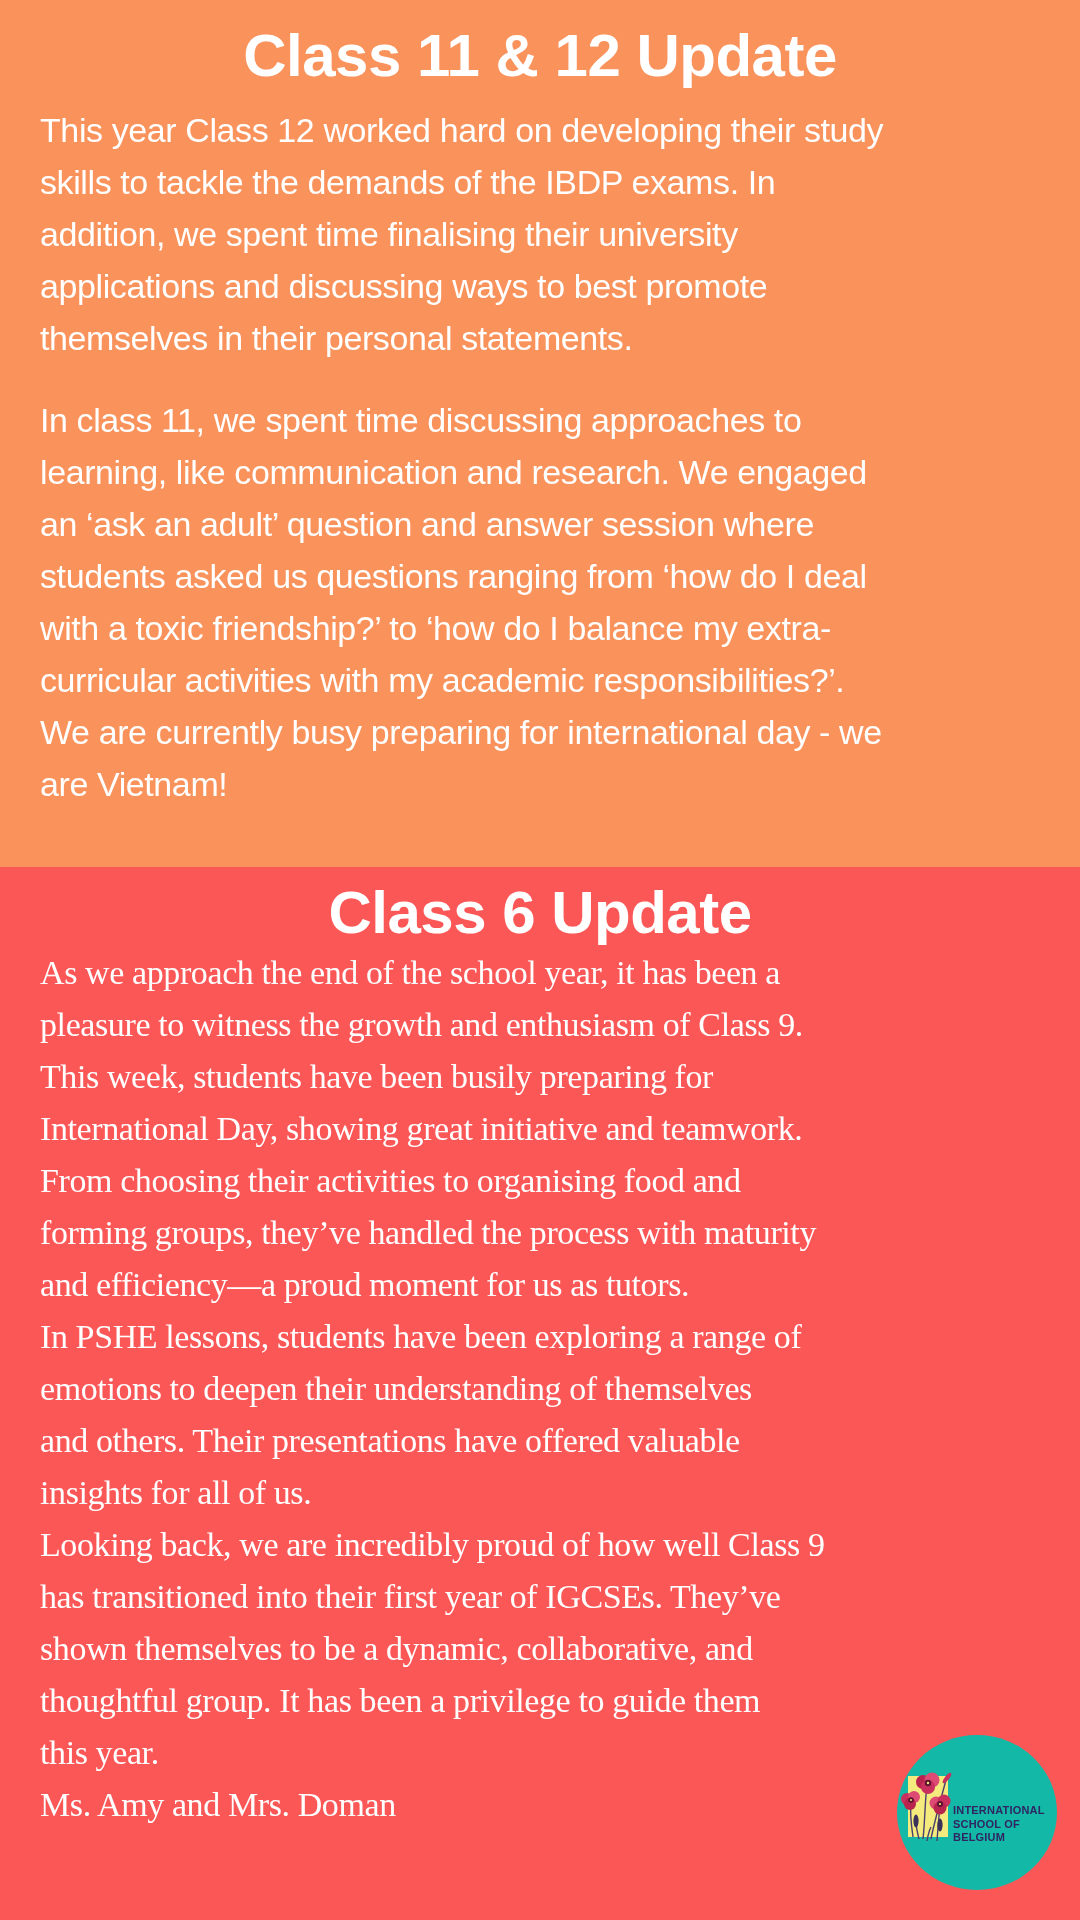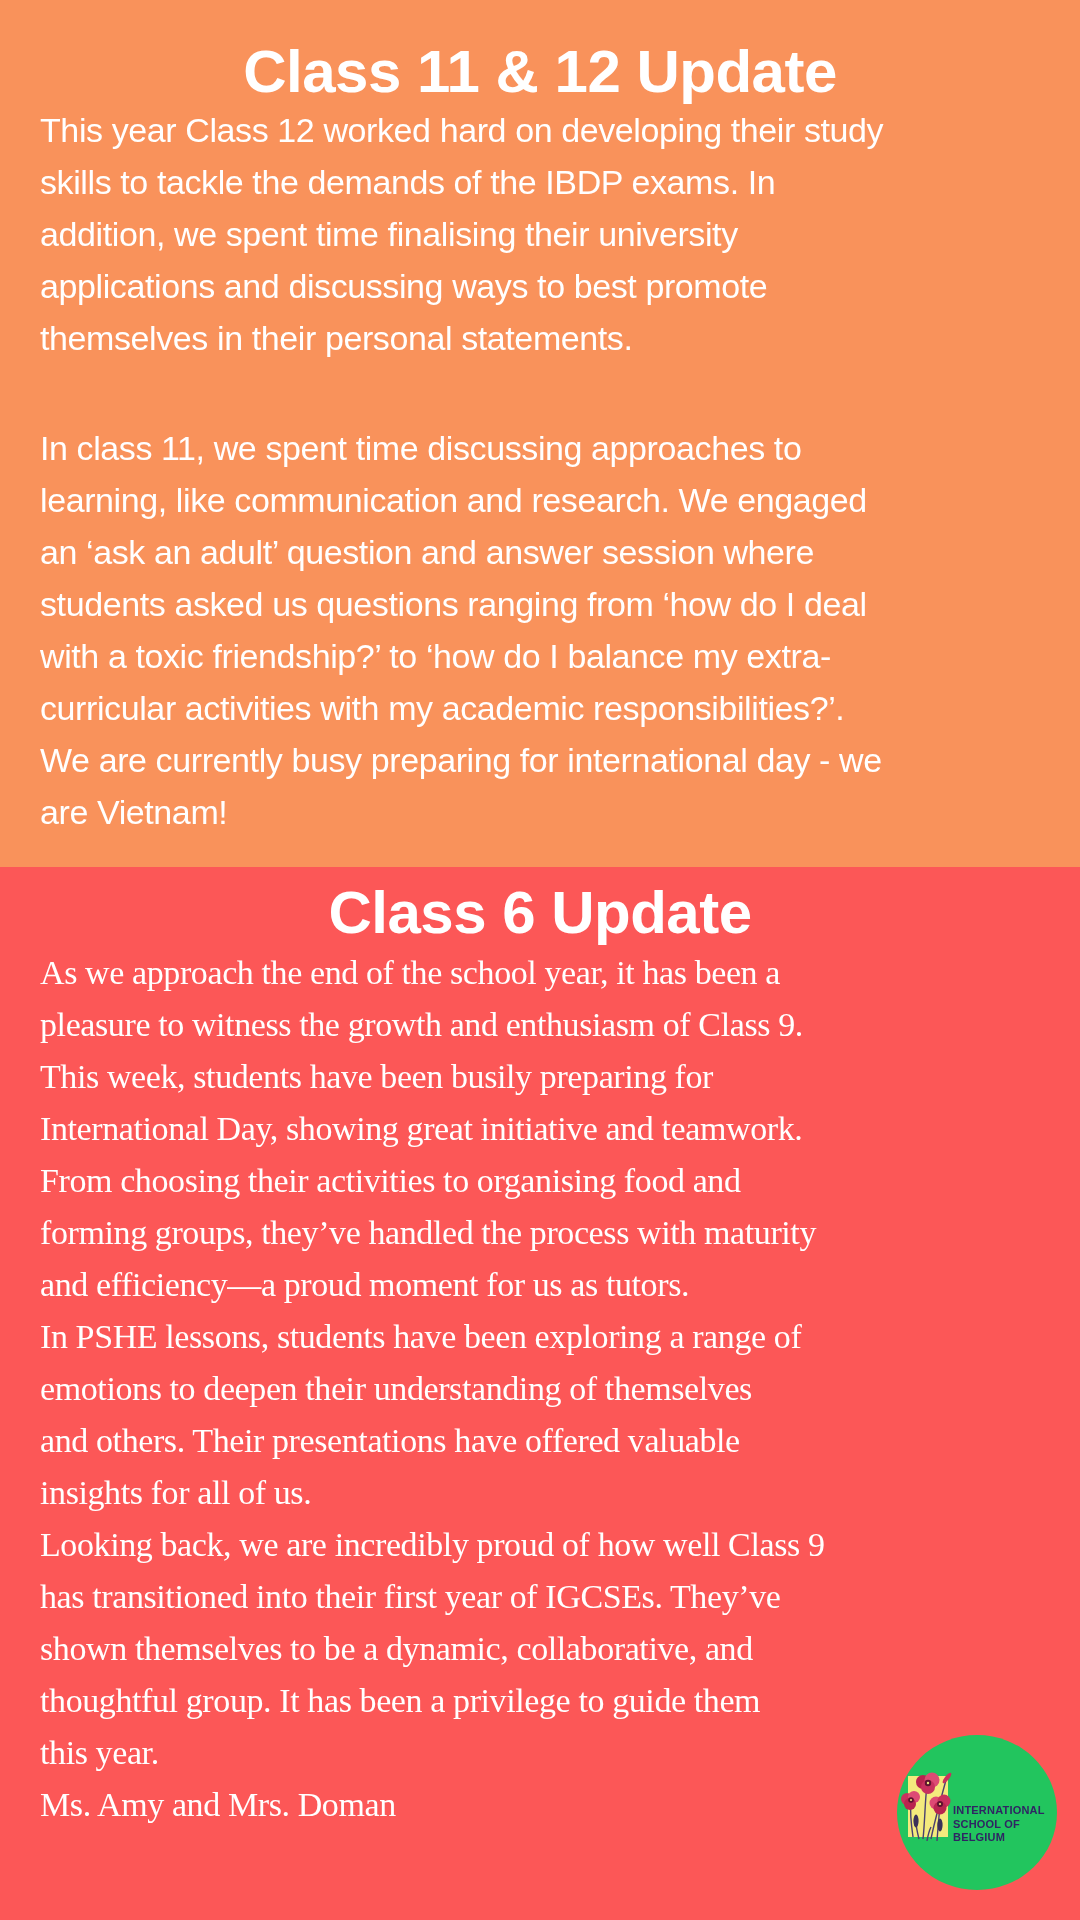--- a/index.html
+++ b/index.html
@@ -36,33 +36,33 @@
     width: 1000px;
     margin: 0;
     text-align: left;
     font-size: 34px;
     font-weight: 400;
     line-height: 52px;
     letter-spacing: -0.4px;
     white-space: pre-line;
   }
   
-  #title-1112   { top: 32px; }
+  #title-1112   { top: 16px; }
   #para-class12 { top: 104px; }
-  #para-class11 { top: 422px; }
+  #para-class11 { top: 394px; }
   #title-9      { top: 873px; }
   #para-class9  { top: 947px; font-family: Liberation Serif, serif; }
 
   .logo {
     position: absolute;
     left: 897px;
     top: 1735px;
     width: 160px;
     height: 155px;
-    background: #22c55e;
+    background: #14b8a6;
     border-radius: 50%;
   }
   .logo-art {
     position: absolute;
     left: 4px;
     top: 28px;
     width: 62px;
     height: 84px;
   }
   .logo-text {

